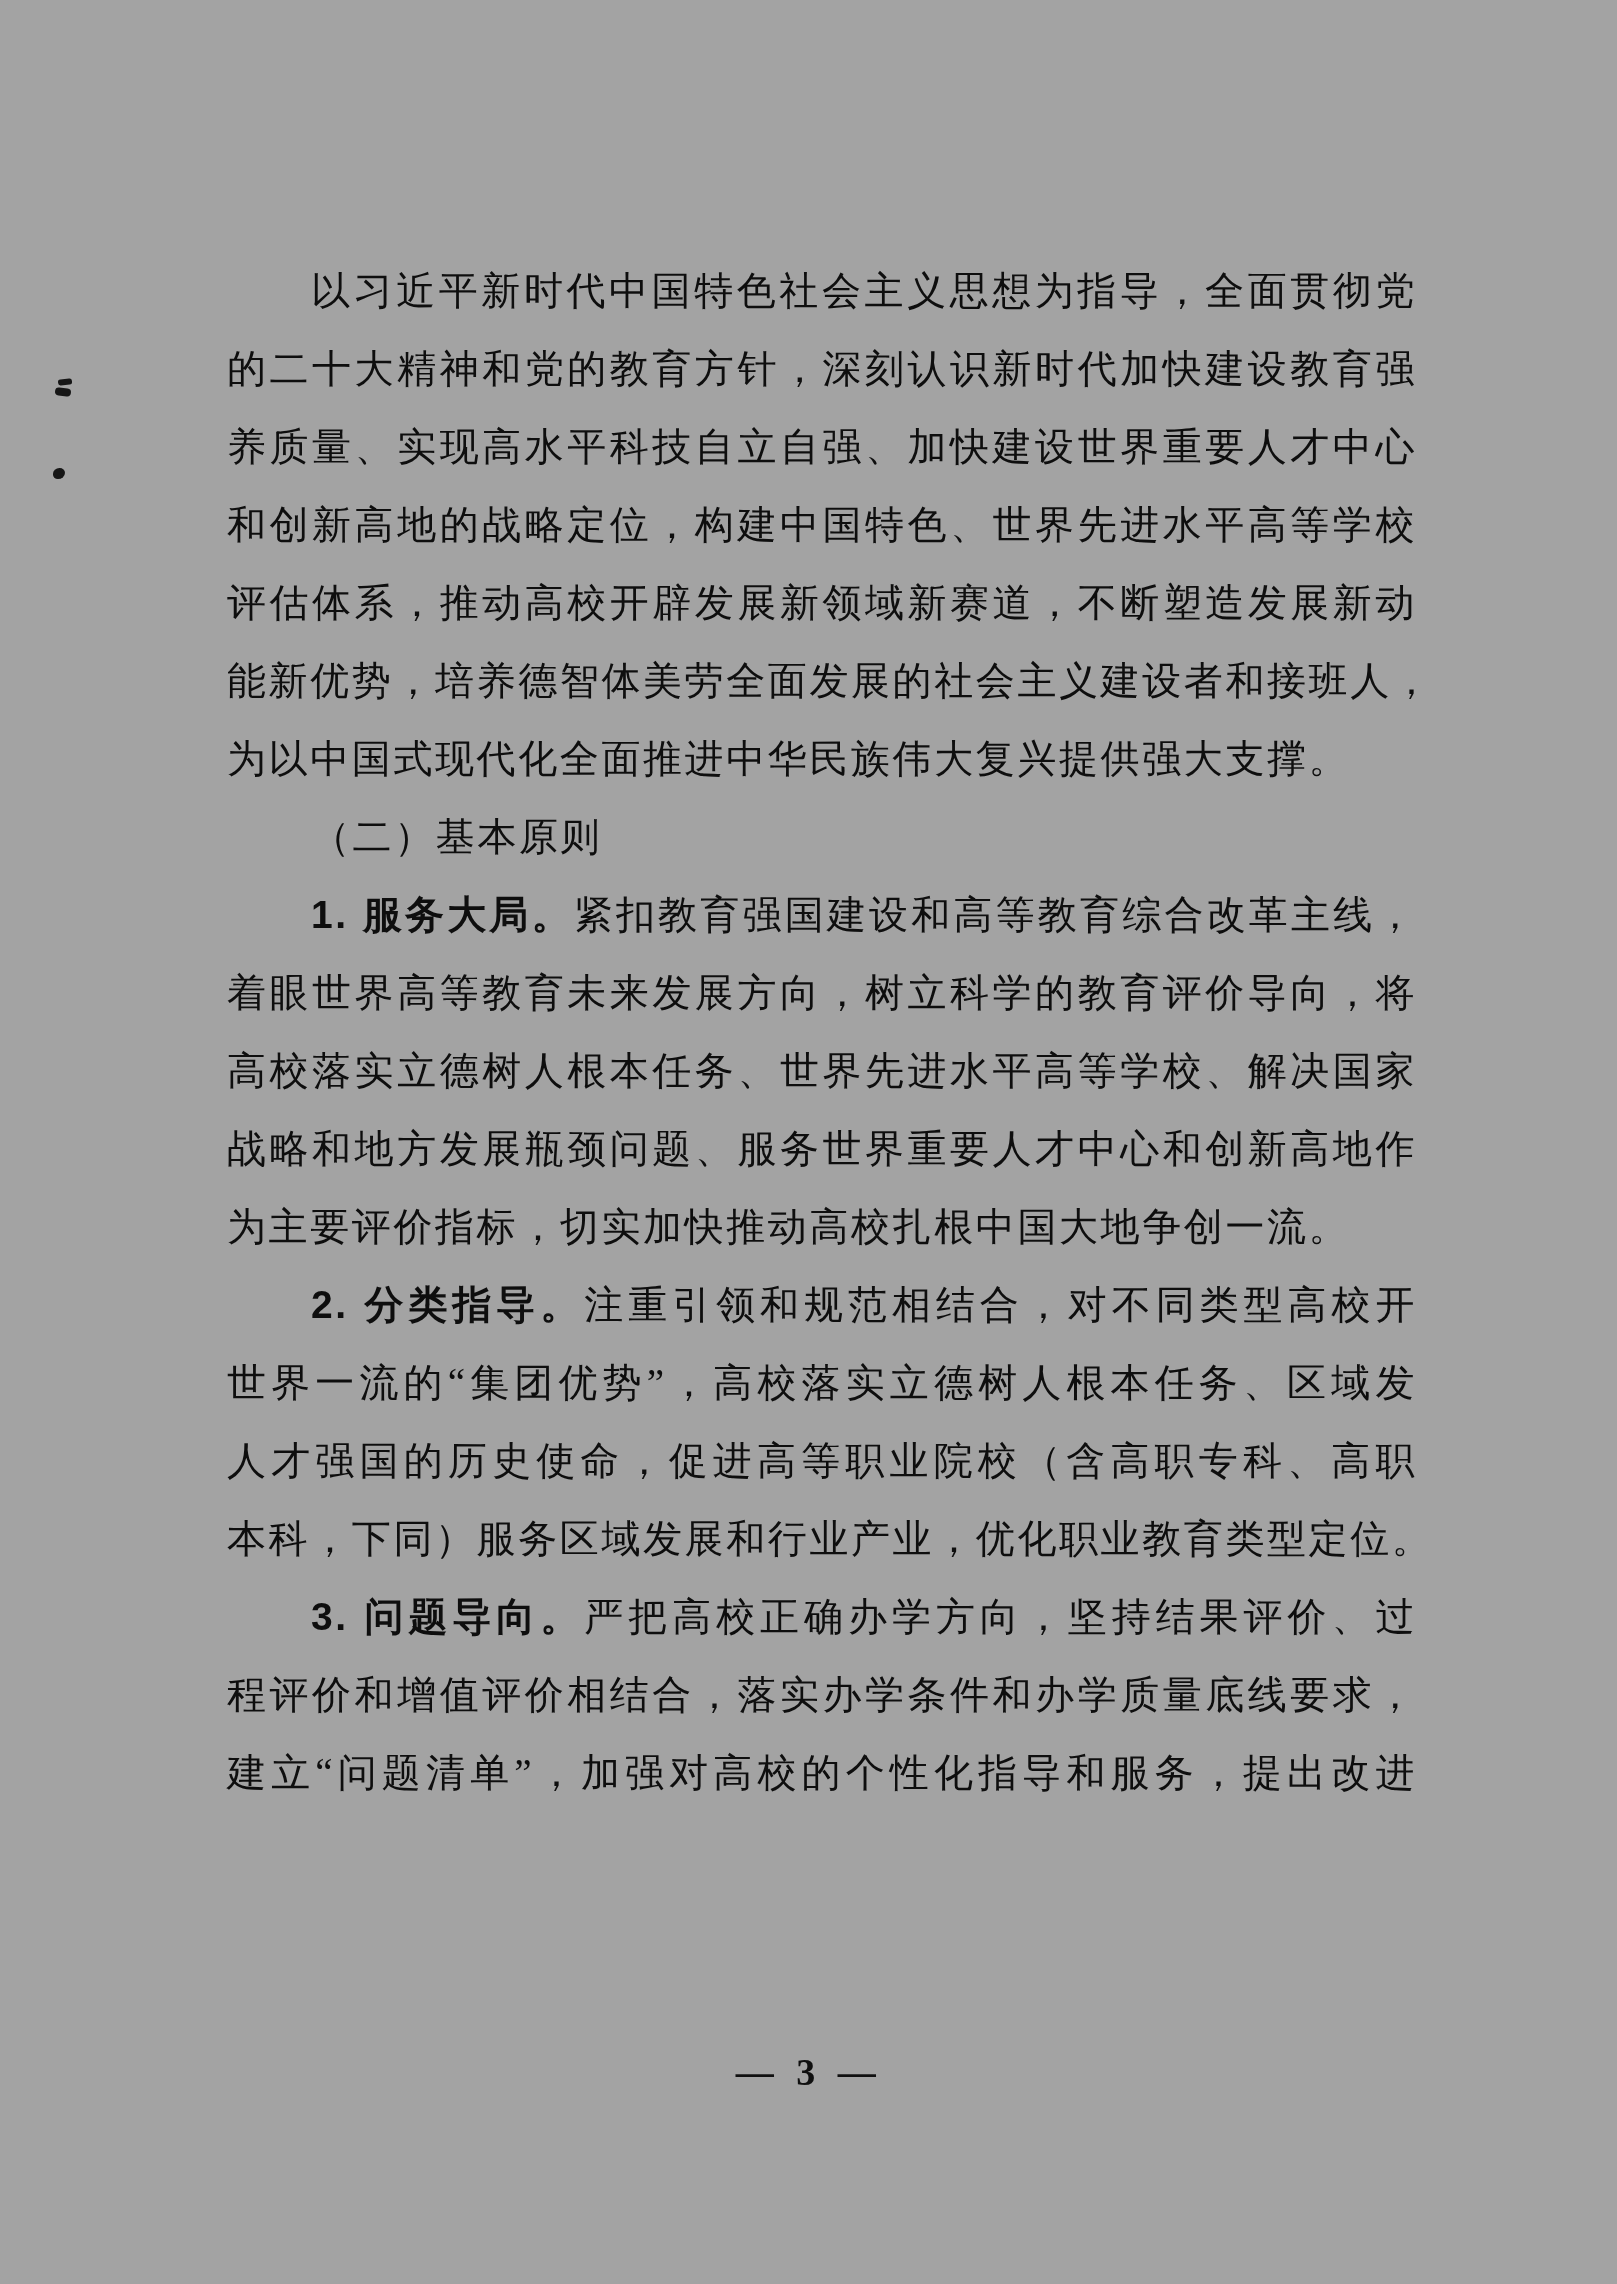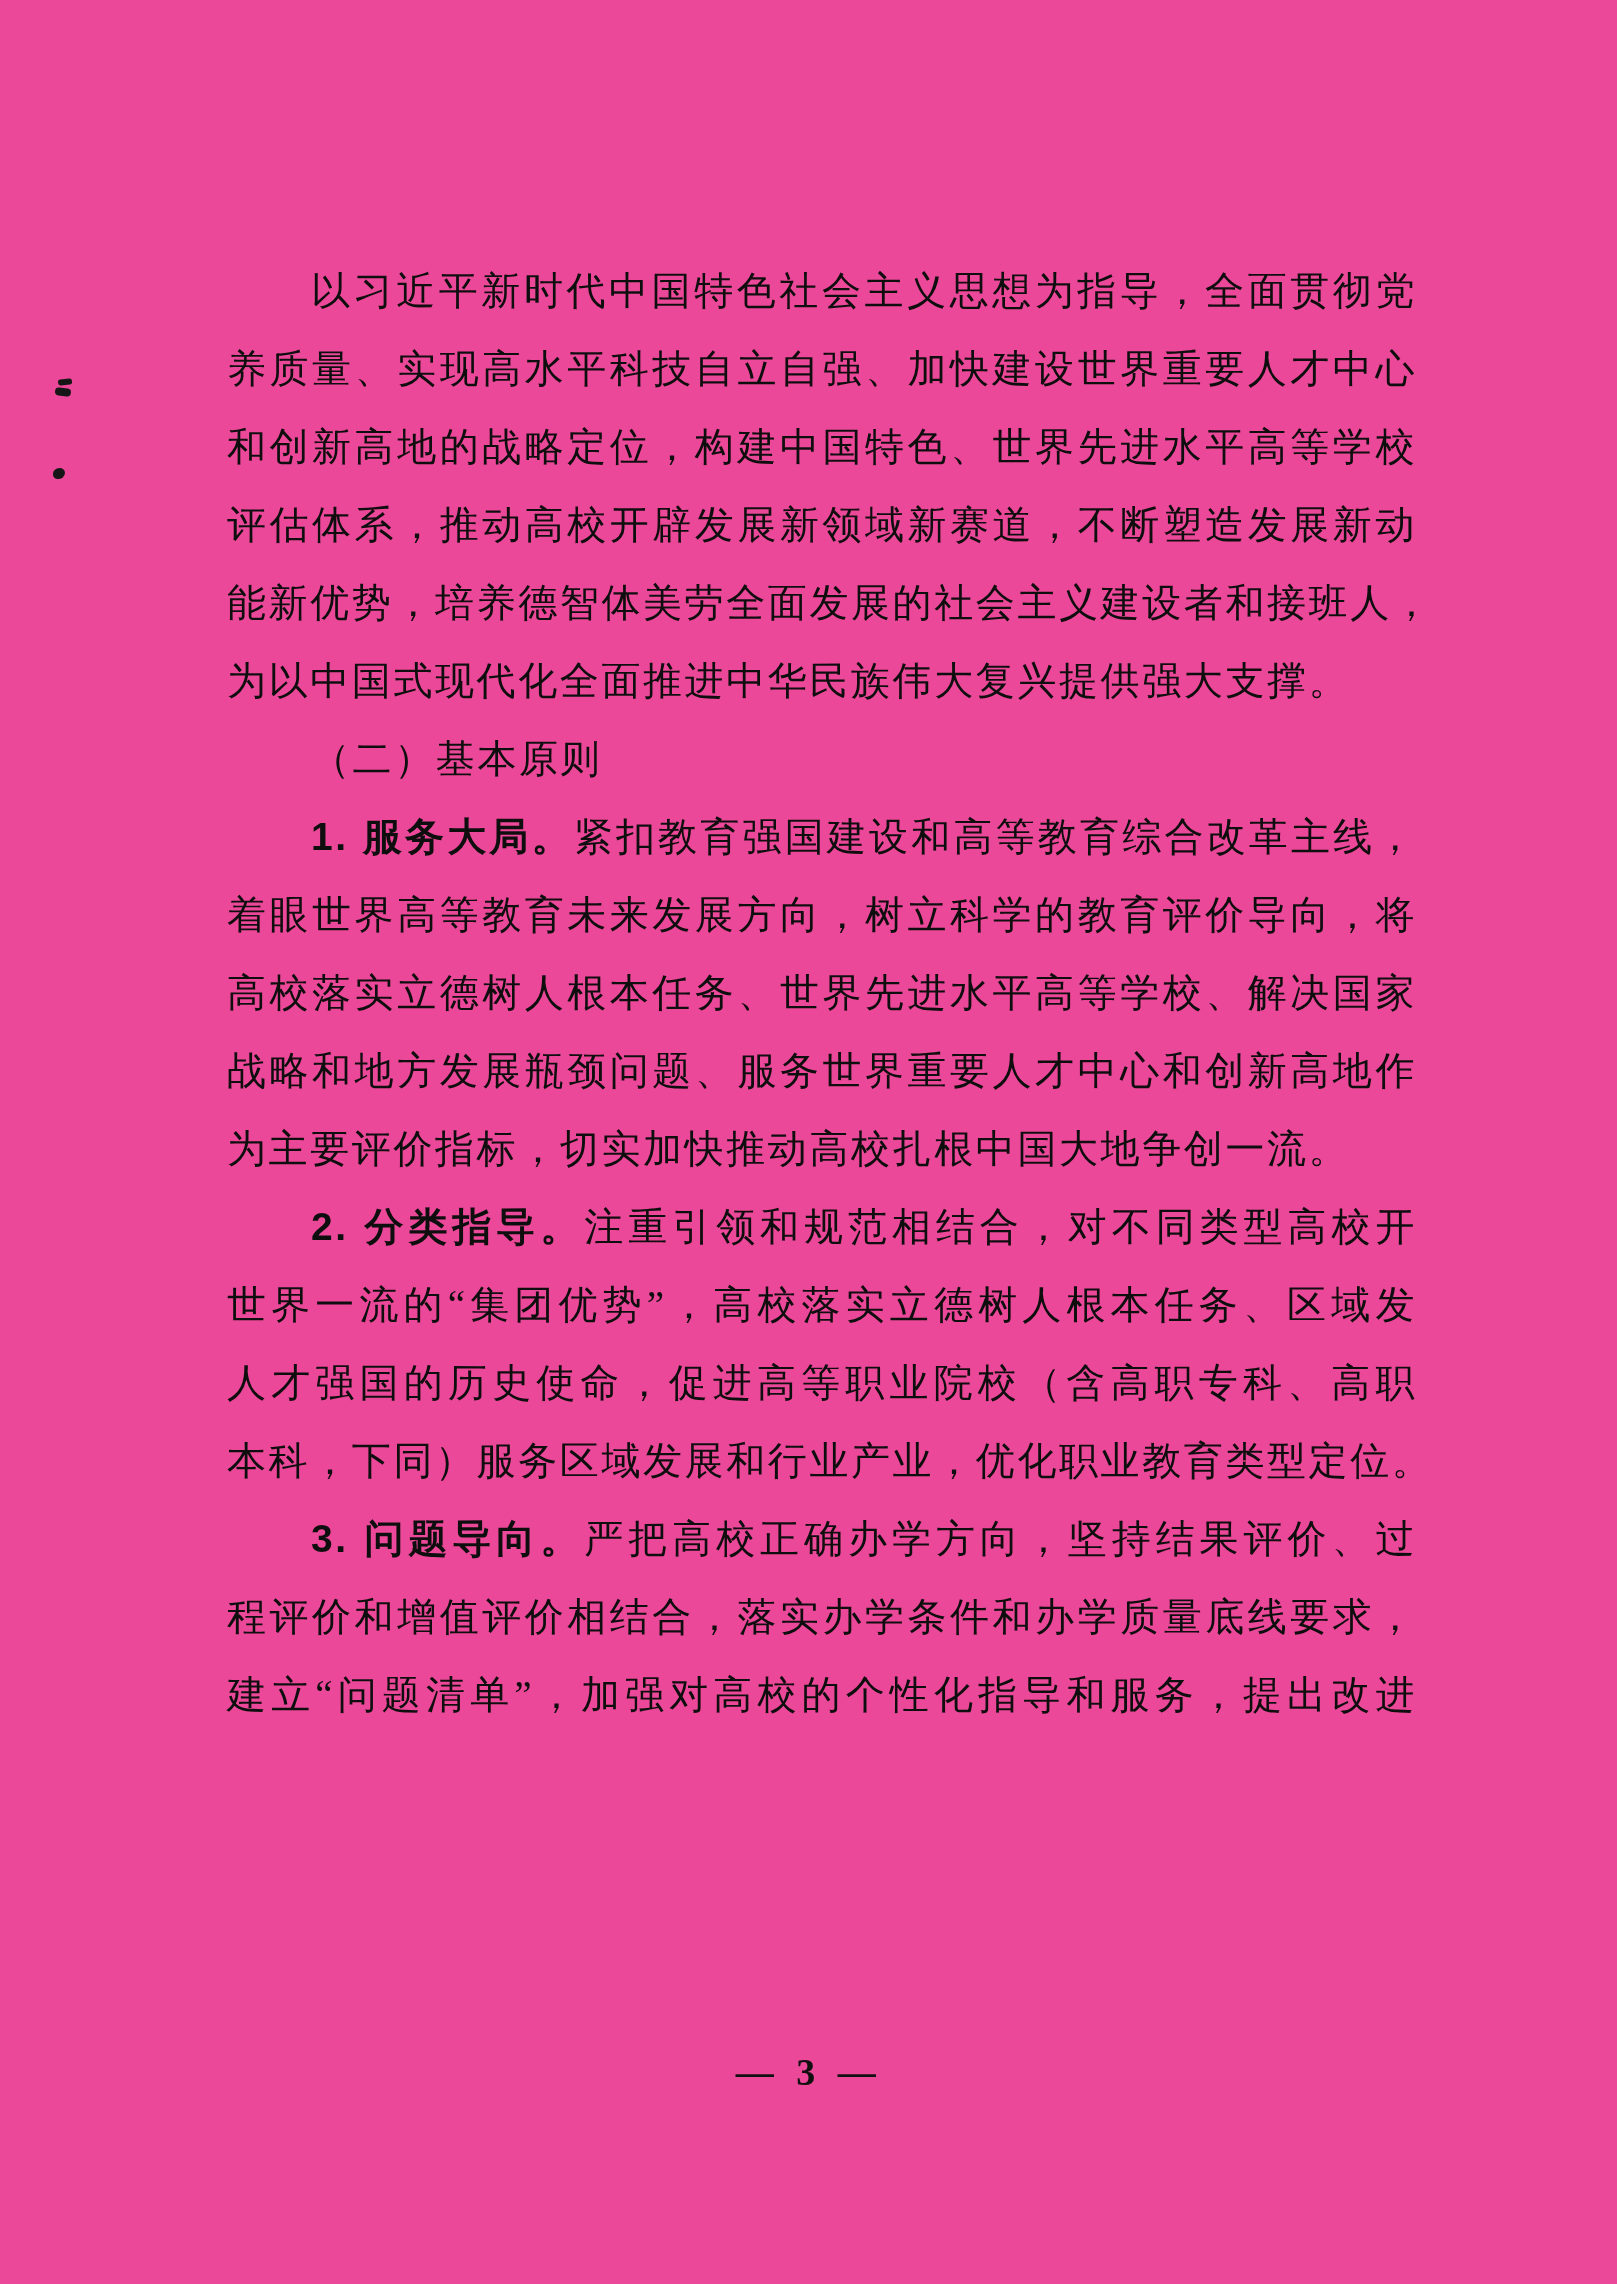--- a/index.html
+++ b/index.html
@@ -4,21 +4,21 @@
 <style>
   html, body {
     margin: 0;
     padding: 0;
     background: #e8e8e8;
   }
   .page {
     position: relative;
     width: 1618px;
     height: 2284px;
-    background: #ec4899;
+    background: #a3a3a3;
     overflow: hidden;
     font-family: "Liberation Serif", "DejaVu Serif", serif;
     color: #0e0e0e;
   }
   .text-block {
     position: absolute;
     left: 227px;
     top: 252px;
     width: 1190px;
   }
@@ -68,20 +68,21 @@
 <body>
 
 <div class="page">
 
   <div class="smudge smudge-a1"></div>
   <div class="smudge smudge-a2"></div>
   <div class="smudge smudge-b"></div>
 
   <div class="text-block">
     <div class="doc-line indent">以习近平新时代中国特色社会主义思想为指导，全面贯彻党</div>
+    <div class="doc-line">的二十大精神和党的教育方针，深刻认识新时代加快建设教育强</div>
     <div class="doc-line">养质量、实现高水平科技自立自强、加快建设世界重要人才中心</div>
     <div class="doc-line">和创新高地的战略定位，构建中国特色、世界先进水平高等学校</div>
     <div class="doc-line">评估体系，推动高校开辟发展新领域新赛道，不断塑造发展新动</div>
     <div class="doc-line">能新优势，培养德智体美劳全面发展的社会主义建设者和接班人，</div>
     <div class="doc-line short">为以中国式现代化全面推进中华民族伟大复兴提供强大支撑。</div>
     <div class="doc-line indent short">（二）基本原则</div>
     <div class="doc-line indent">
       <span class="lead">1. 服务大局。</span><span>紧扣教育强国建设和高等教育综合改革主线，</span>
     </div>
     <div class="doc-line">着眼世界高等教育未来发展方向，树立科学的教育评价导向，将</div>

